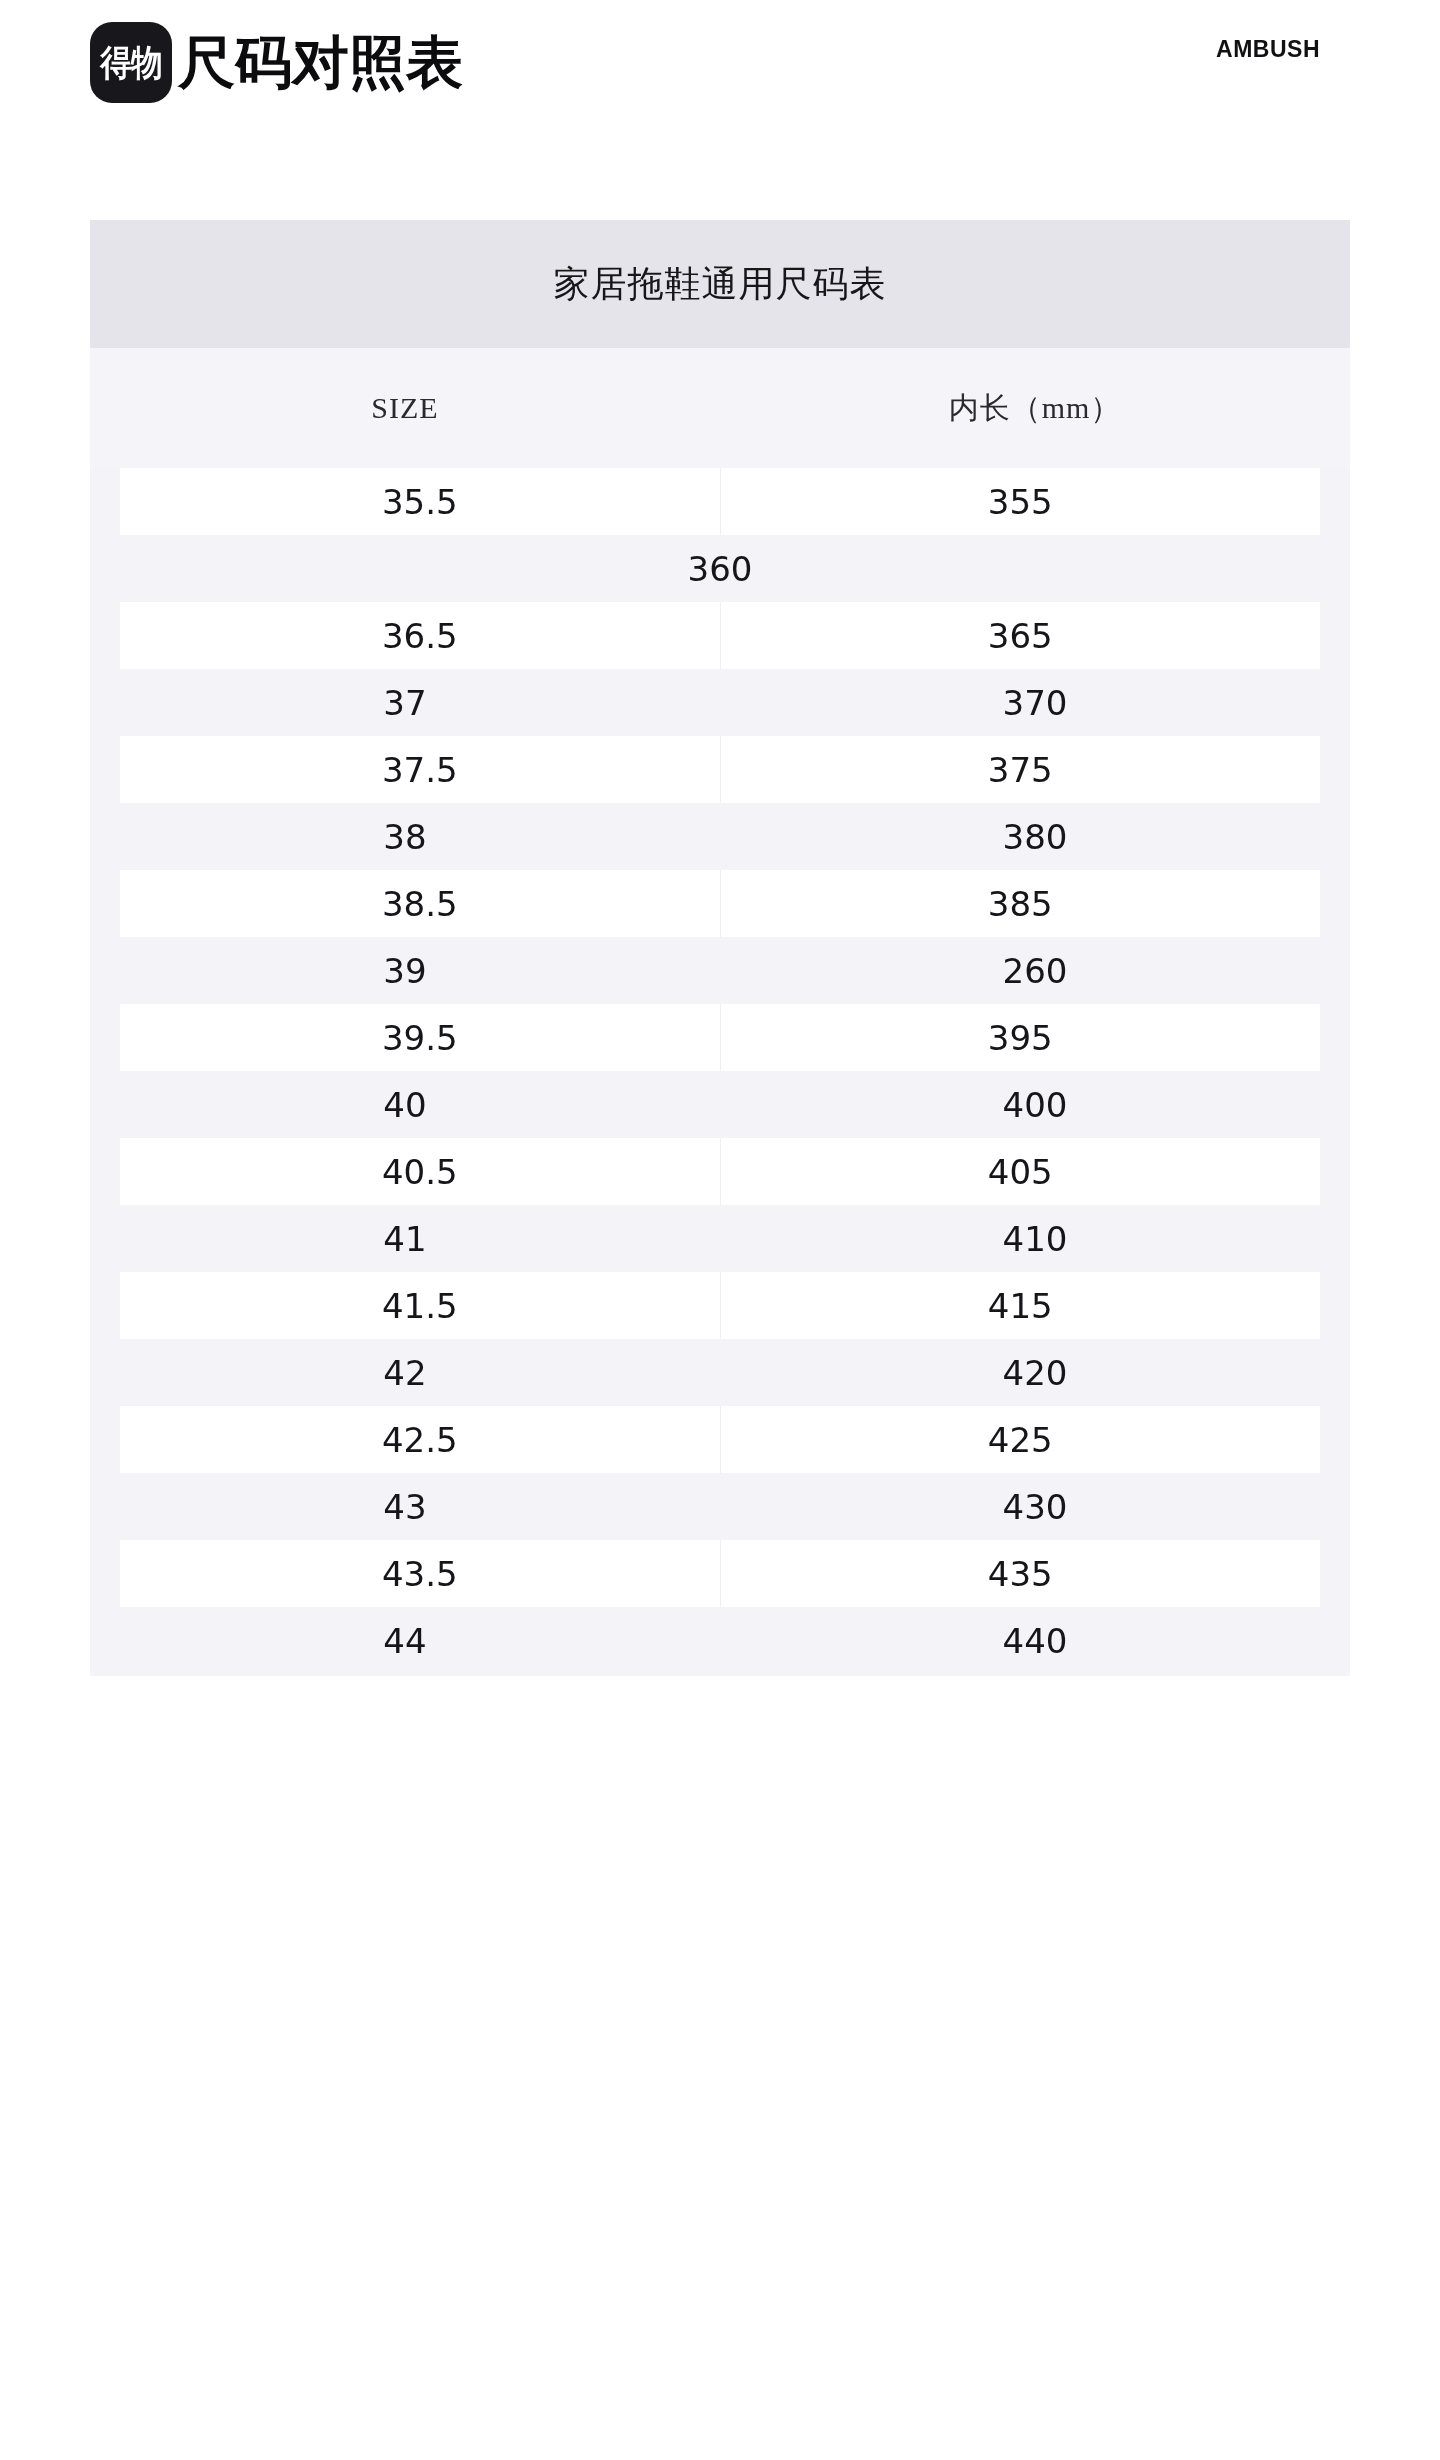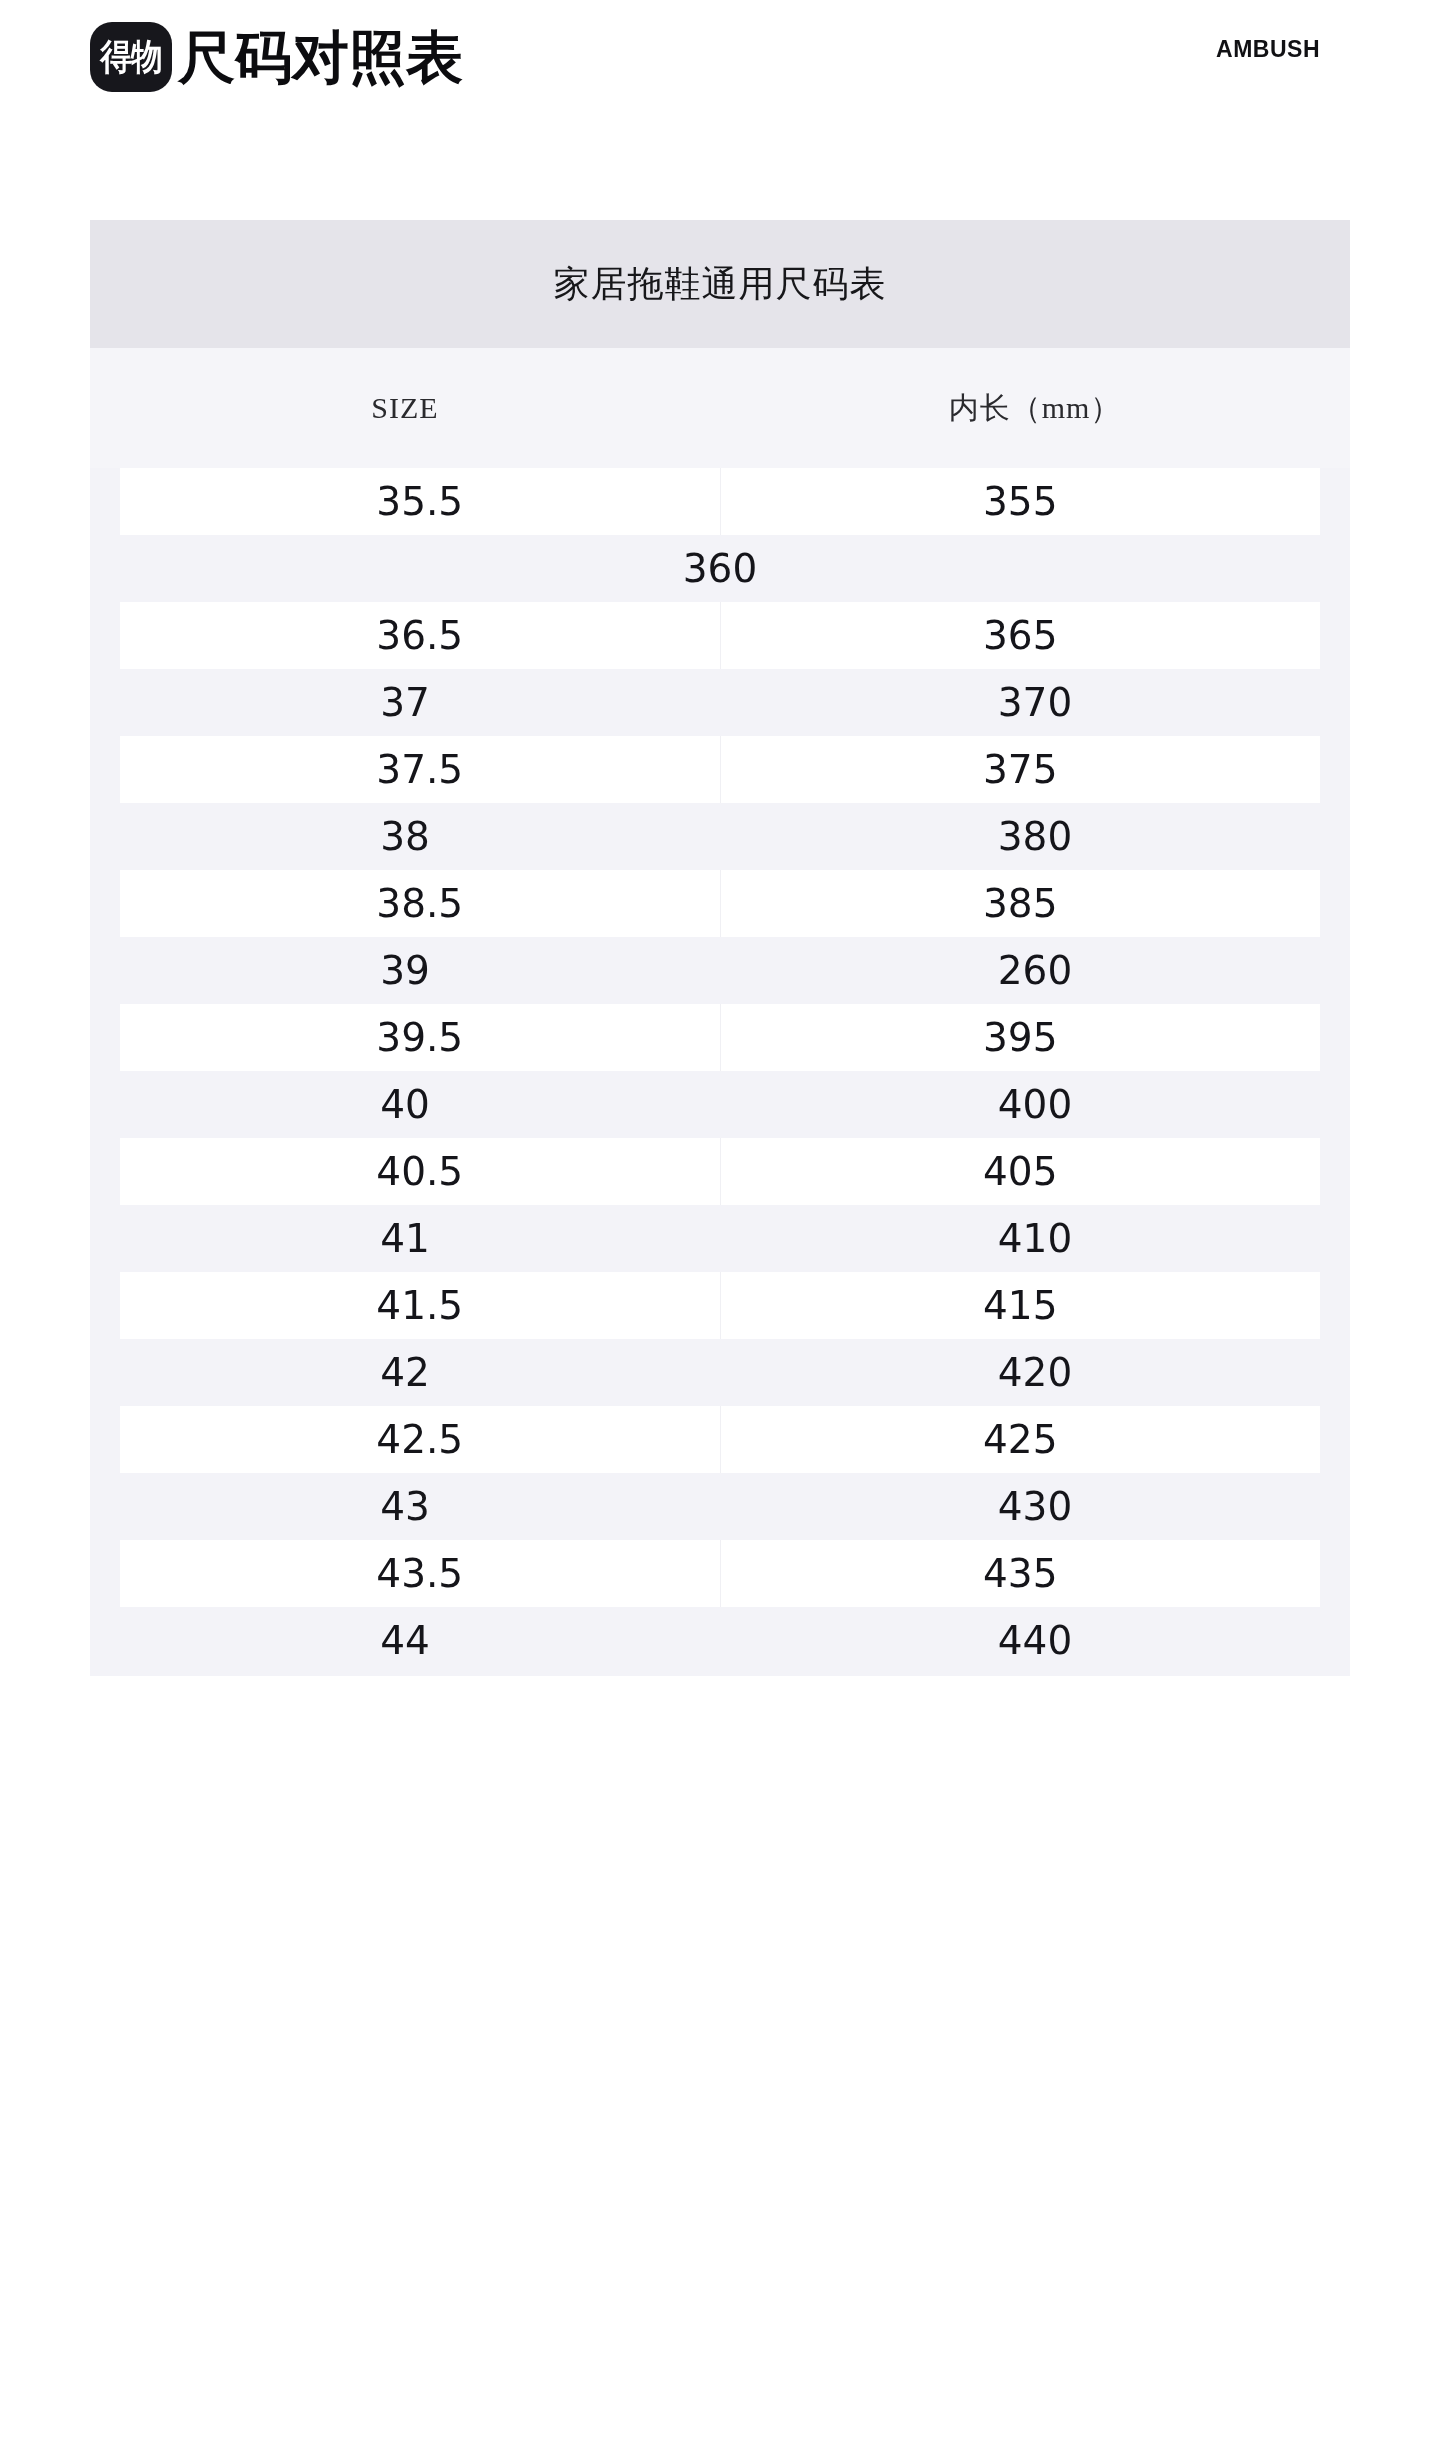--- a/index.html
+++ b/index.html
@@ -23,21 +23,21 @@
   }
   .brand-block {
     position: absolute;
     left: 90px;
     top: 22px;
     display: flex;
     align-items: center;
   }
   .app-logo {
     width: 82px;
-    height: 70px;
+    height: 81px;
     border-radius: 22px;
     background: #17171c;
     display: flex;
     align-items: center;
     justify-content: center;
     flex: 0 0 auto;
   }
   .app-logo span {
     color: #ffffff;
     font-size: 36px;
@@ -110,21 +110,21 @@
   .row {
     display: flex;
     height: 67px;
     position: relative;
   }
   .row .cell {
     flex: 1 1 0;
     display: flex;
     align-items: center;
     justify-content: center;
-    font-size: 39px;
+    font-size: 34px;
     color: #15151a;
     font-weight: 400;
     font-family: "DejaVu Sans", "Liberation Sans", sans-serif;
     box-sizing: border-box;
   }
   
   .row.white { background: #f3f3f8; }
   .row.white .cell { background: #ffffff; }
   .row.white .cell.left {
     margin-left: 30px;

